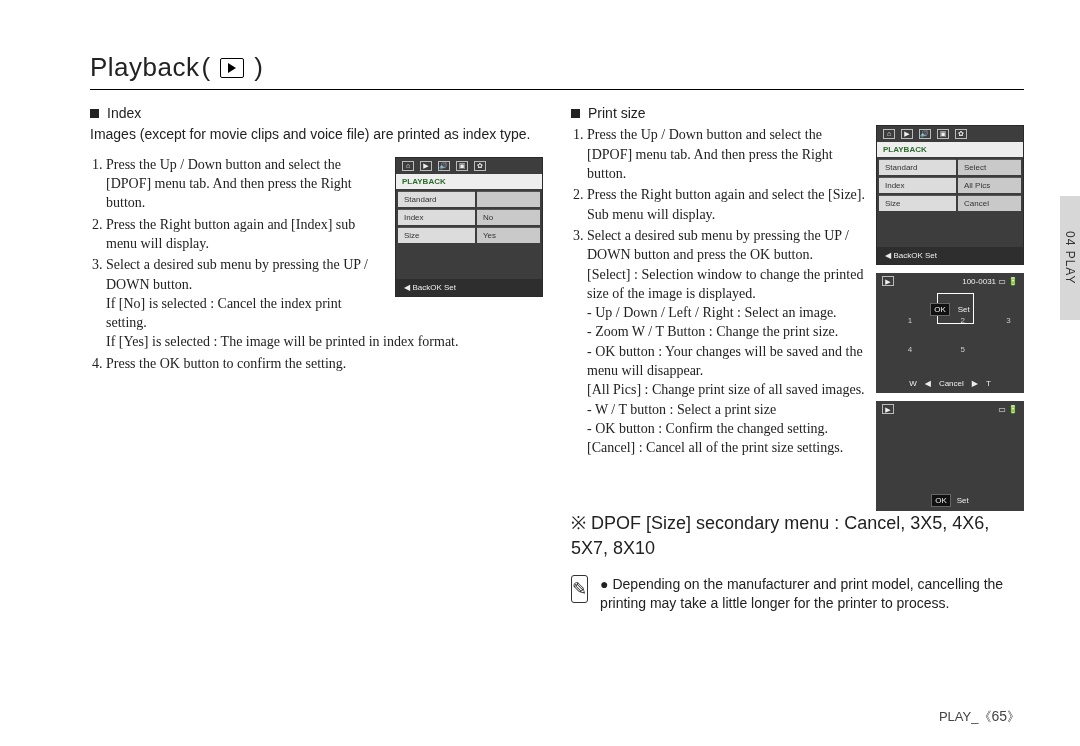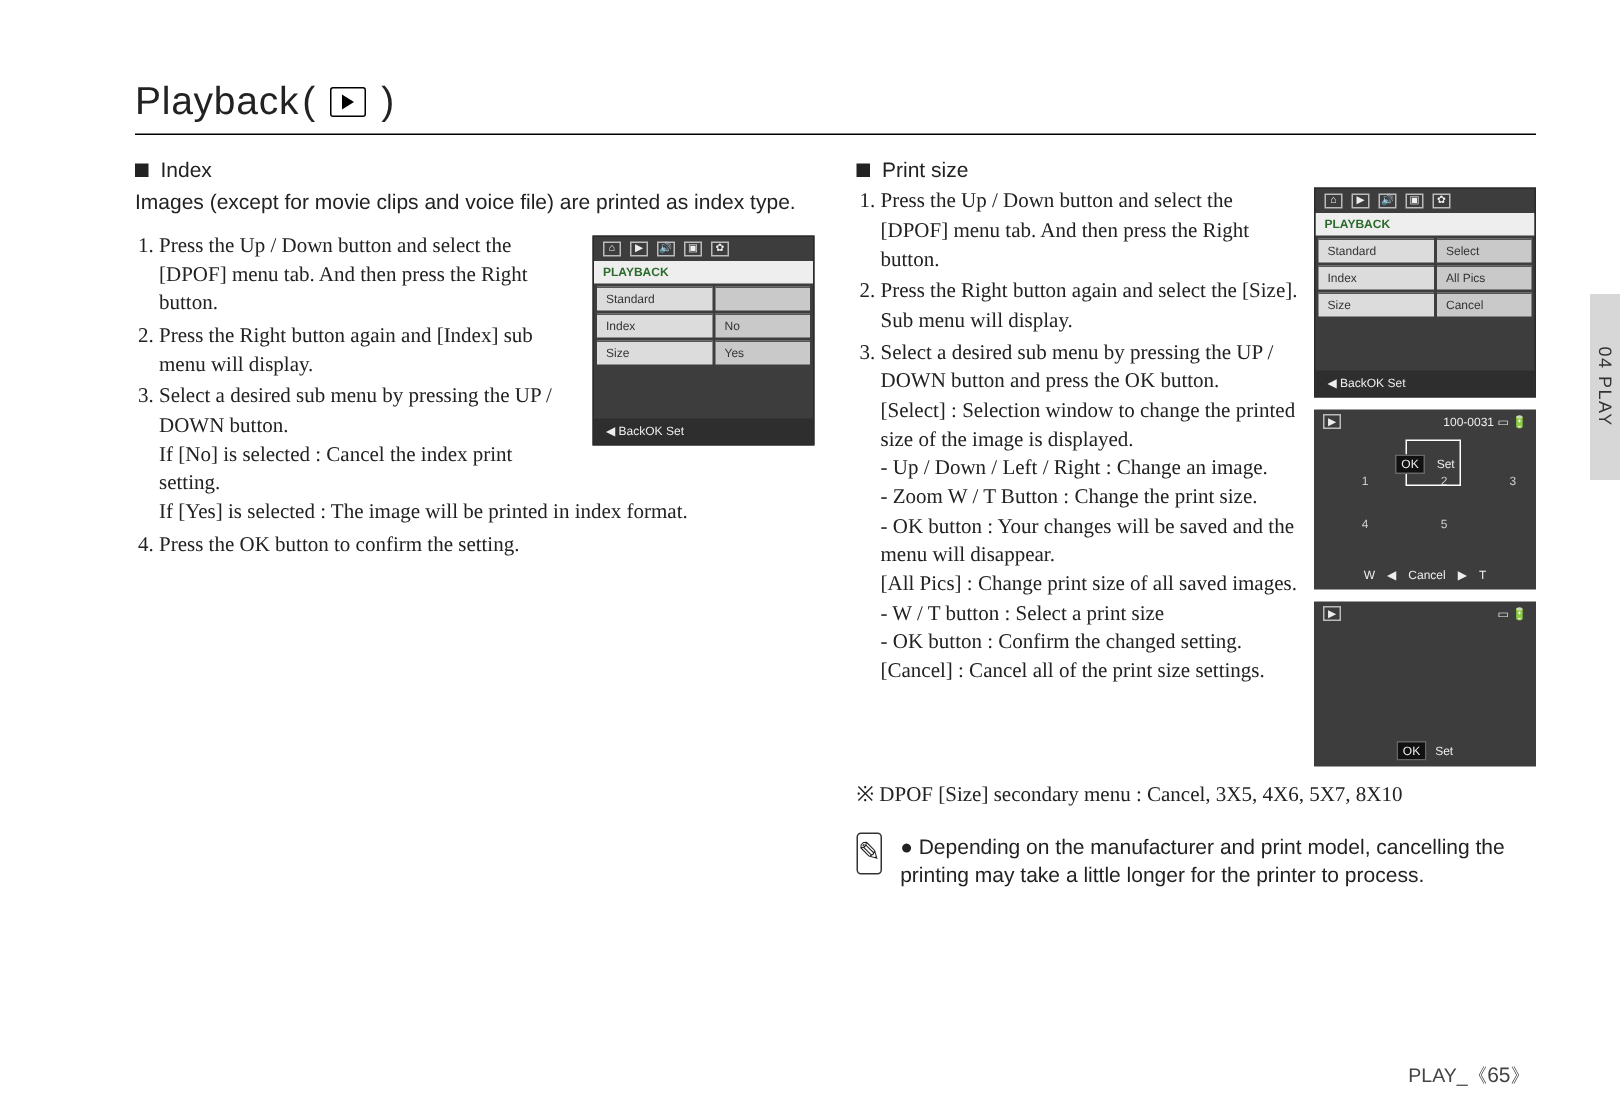--- a/index.html
+++ b/index.html
@@ -40,21 +40,21 @@
   .lcd3 .bot3{position:absolute;left:0;right:0;bottom:4px;display:flex;justify-content:center;gap:6px;align-items:center;}
   .note-row { display:flex; gap:12px; margin-top:14px; align-items:flex-start;}
   .note-ic { width:28px;height:28px;border:1.5px solid #333;border-radius:3px;display:flex;align-items:center;justify-content:center;font-size:18px;}
   .note-txt { font-size:14px; line-height:1.35; }
   .side-tab { position:absolute; right:0; top:196px; width:20px; height:124px; background:#d7d7d7; display:flex; align-items:center; justify-content:center;}
   .side-tab span { writing-mode: vertical-rl; font-size:12px; letter-spacing:1px; color:#333;}
   .footer { position:absolute; bottom:20px; right:60px; font-size:13px; color:#444;}
   .footer .pg{font-size:14px;}
   ol { list-style-position: outside; }
   .float-col { float:right; width:148px; margin-left:10px;}
-  .asterisk-line{ margin-top:10px; font-size:14px;font-family:Liberation Serif, serif;}
+  .asterisk-line{ font-size:18px;}
 </style>
 </head>
 <body>
 
 <div class="page">
   <div class="title-row">
     <span class="title">Playback</span>
     <span class="paren">(</span>
     <span class="title-icon"></span>
     <span class="paren">)</span>
@@ -189,21 +189,21 @@
           </div>
         </div>
       </div>
 
       <ol class="steps">
         <li>Press the Up / Down button and select the [DPOF] menu tab. And then press the Right button.</li>
         <li>Press the Right button again and select the [Size]. Sub menu will display.</li>
         <li>
           <span>Select a desired sub menu by pressing the UP / DOWN button and press the OK button.</span><br>
           <span>[Select] : Selection window to change the printed size of the image is displayed.</span><br>
-          <span>- Up / Down / Left / Right : Change an image.</span><br>
+          <span>- Up / Down / Left / Right : Select an image.</span><br>
           <span>- Zoom W / T Button : Change the print size.</span><br>
           <span>- OK button : Your changes will be saved and the menu will disappear.</span><br>
           <span>[All Pics] : Change print size of all saved images.</span><br>
           <span>- W / T button : Select a print size</span><br>
           <span>- OK button : Confirm the changed setting.</span><br>
           <span>[Cancel] : Cancel all of the print size settings.</span>
         </li>
       </ol>
       <div style="clear:both"></div>
       <div class="asterisk-line">※ DPOF [Size] secondary menu : Cancel, 3X5, 4X6, 5X7, 8X10</div>

